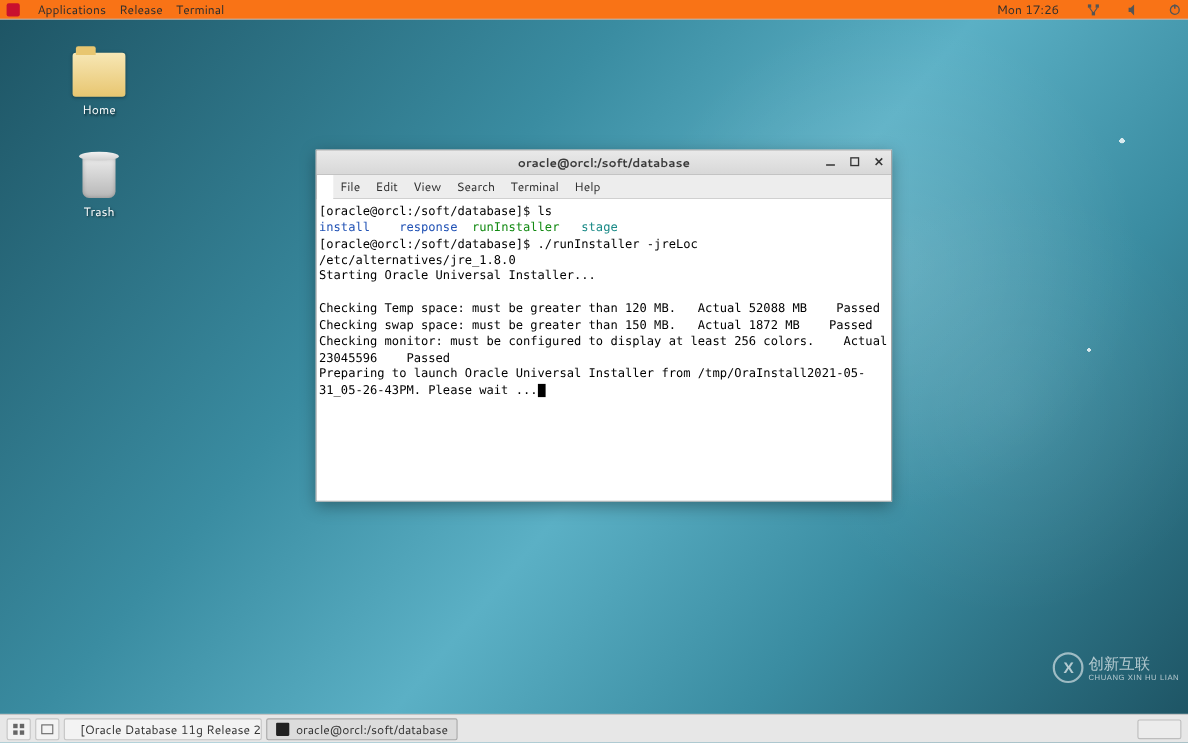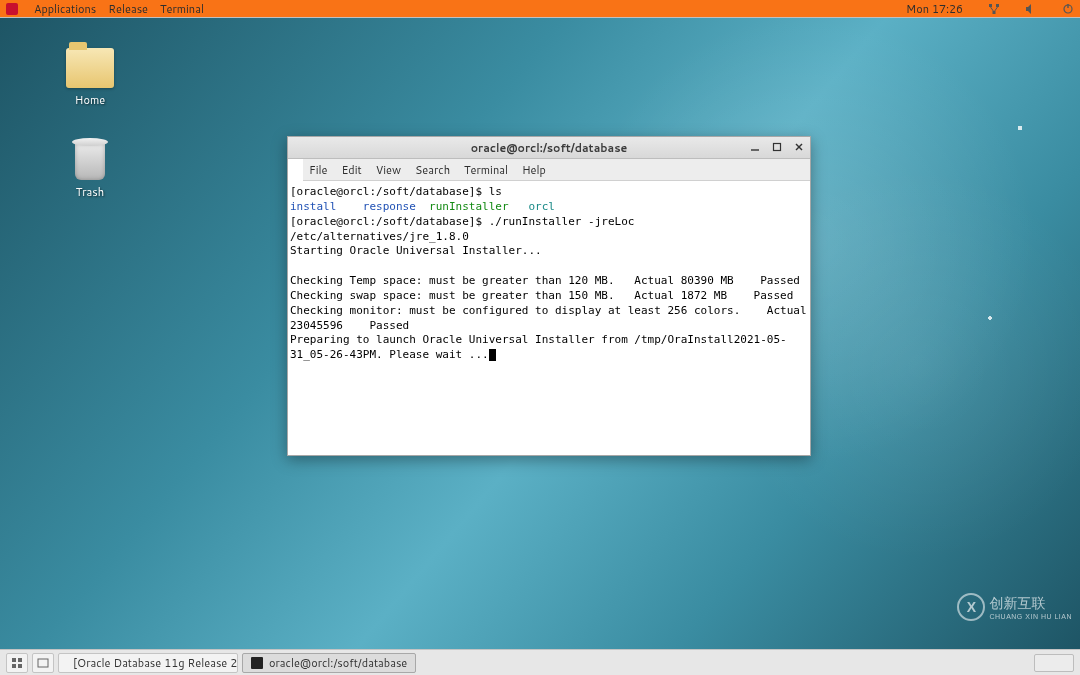--- a/index.html
+++ b/index.html
@@ -265,25 +265,25 @@
     </div>
     <div class="menubar">
       <span class="menu">File</span>
       <span class="menu">Edit</span>
       <span class="menu">View</span>
       <span class="menu">Search</span>
       <span class="menu">Terminal</span>
       <span class="menu">Help</span>
     </div>
     <div class="terminal-body"><span>[oracle@orcl:/soft/database]$ </span><span>ls</span>
-<span class="t-blue">install</span>    <span class="t-blue">response</span>  <span class="t-green">runInstaller</span>   <span class="t-teal">orcl</span>
+<span class="t-blue">install</span>    <span class="t-blue">response</span>  <span class="t-green">runInstaller</span>   <span class="t-teal">stage</span>
 <span>[oracle@orcl:/soft/database]$ </span><span>./runInstaller -jreLoc /etc/alternatives/jre_1.8.0</span>
 <span>Starting Oracle Universal Installer...</span>
 
-<span>Checking Temp space: must be greater than 120 MB.   Actual 80390 MB    Passed</span>
+<span>Checking Temp space: must be greater than 120 MB.   Actual 52088 MB    Passed</span>
 <span>Checking swap space: must be greater than 150 MB.   Actual 1872 MB    Passed</span>
 <span>Checking monitor: must be configured to display at least 256 colors.    Actual 23045596    Passed</span>
 <span>Preparing to launch Oracle Universal Installer from /tmp/OraInstall2021-05-31_05-26-43PM. Please wait ...</span><span class="cursor-block"></span></div>
   </div>
 
   <div class="watermark">
     <div class="wm-logo">X</div>
     <div>
       <div style="font-weight:normal">创新互联</div>
       <div style="font-size:7px;letter-spacing:0.5px">CHUANG XIN HU LIAN</div>

